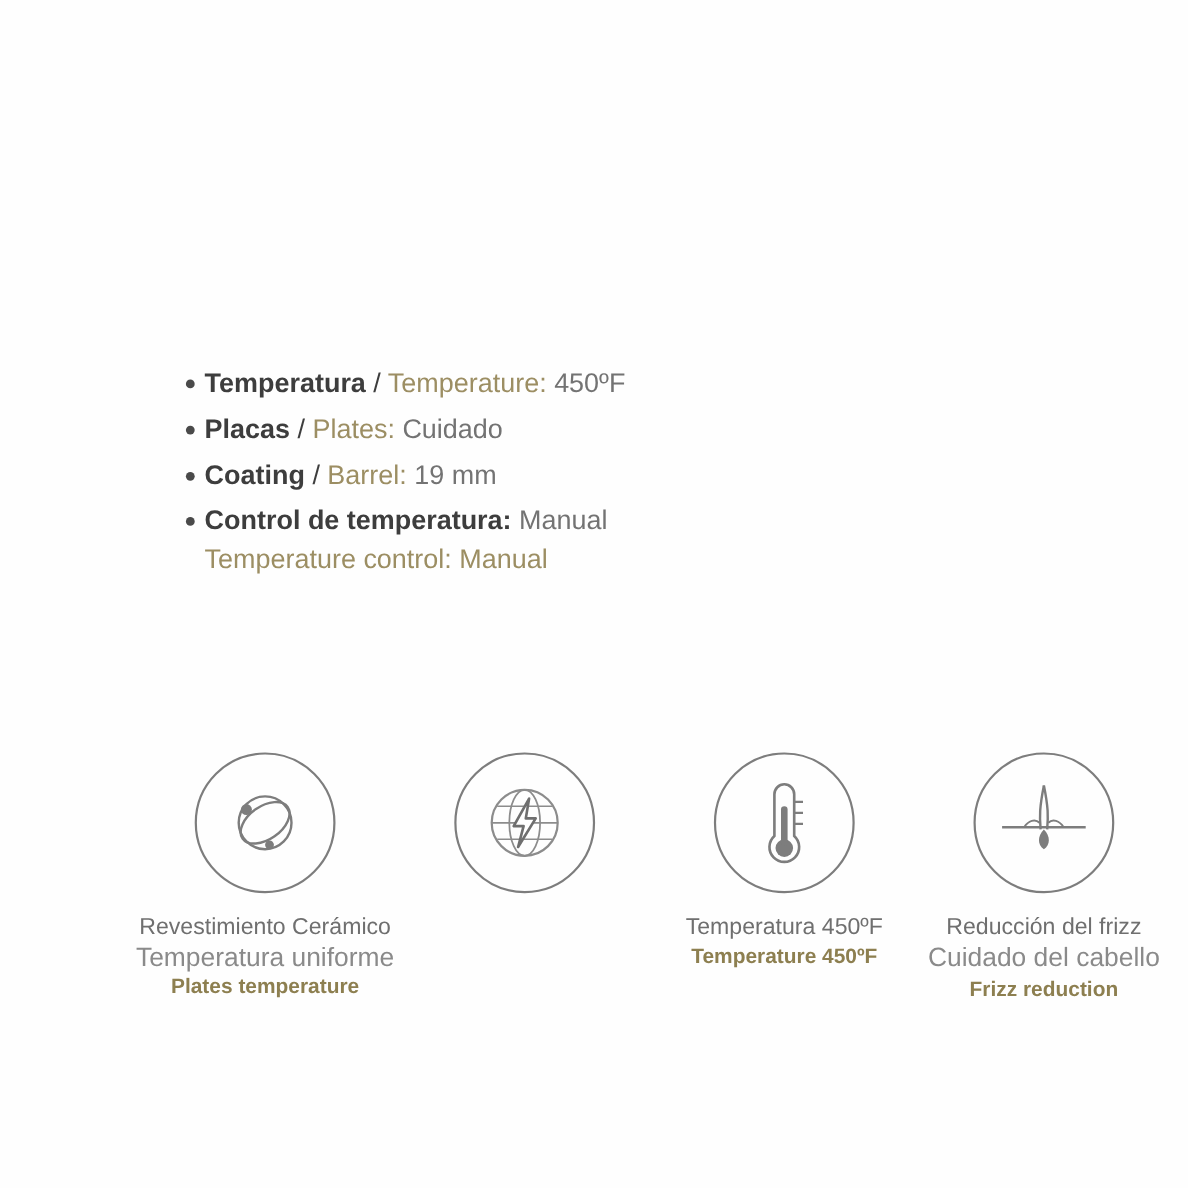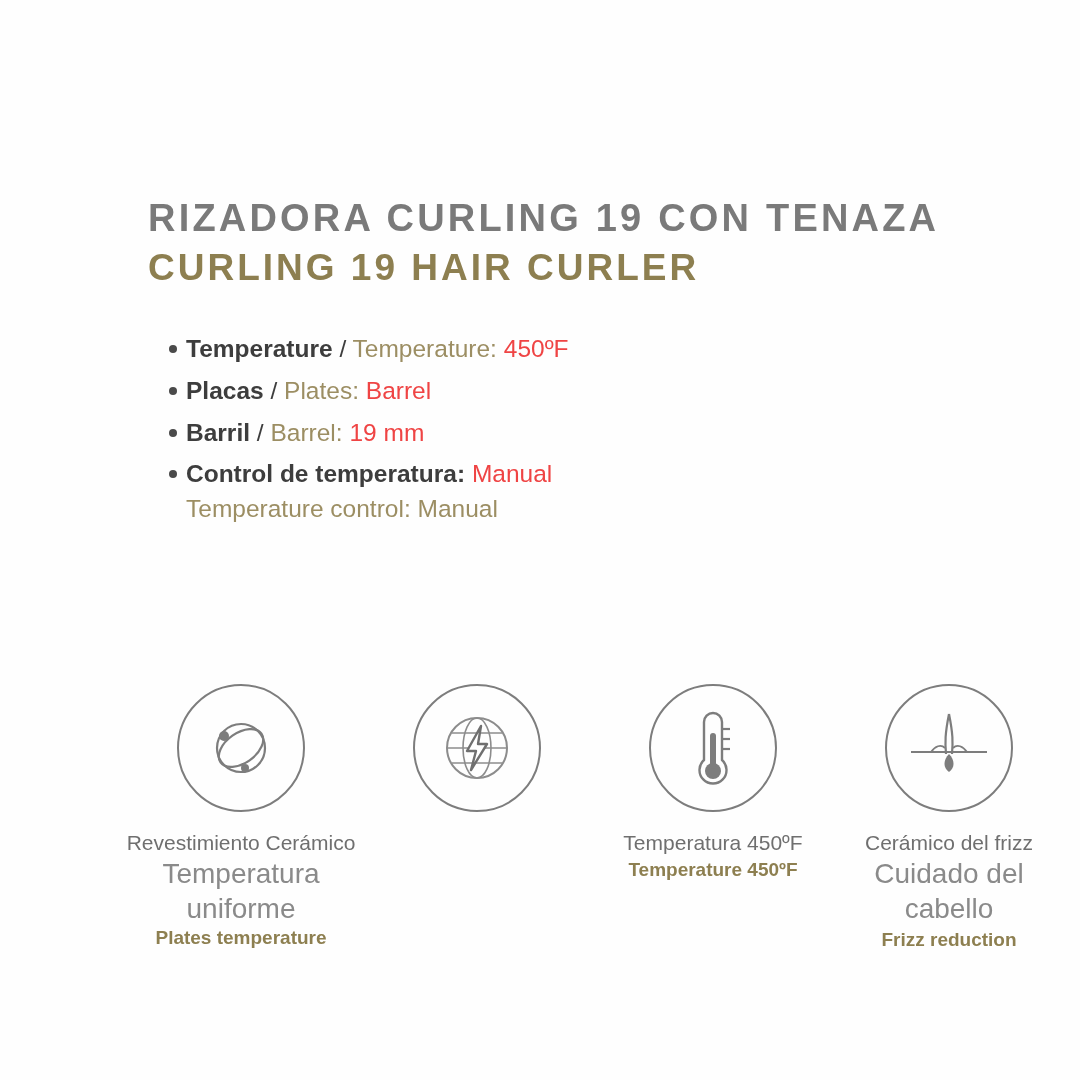--- a/index.html
+++ b/index.html
@@ -81,21 +81,21 @@
     color: #3d3d3d;
   }
   .s-es.bold { font-weight: bold; }
   .s-sep {
     color: #3d3d3d;
   }
   .s-en {
     color: #9c8e63;
   }
   .s-val {
-    color: #ef4444;
+    color: #737373;
   }
   .s-line2 {
     color: #9c8e63;
     font-size: 24.5px;
     line-height: 1.42;
     display: block;
   }
 
   
   .features {
@@ -132,21 +132,21 @@
     text-align: center;
     line-height: 1.25;
   }
   .cap-es1 {
     display: block;
     font-size: 21px;
     color: #6f6f6f;
   }
   .cap-es2 {
     display: block;
-    font-size: 28px;
+    font-size: 24px;
     color: #8a8a8a;
   }
   .cap-en1 {
     display: block;
     font-size: 19px;
     color: #8d7f50;
     font-weight: bold;
     margin-top: 2px;
   }
   .cap-en2 {
@@ -154,51 +154,47 @@
     font-size: 19px;
     color: #8d7f50;
     font-weight: bold;
   }
 </style>
 </head>
 <body>
 
 <div class="page">
 
-  <div class="titles">
-    <div class="title-es">RIZADORA CURLING 19 CON TENAZA</div>
-    <div class="title-en">CURLING 19 HAIR CURLER</div>
-  </div>
 
   <div class="specs">
 
     <div class="spec-row">
       <span class="bullet">
           <i></i>
         </span>
       <span class="spec-text">
-        <span class="s-es bold">Temperature</span><span class="s-sep"> / </span><span class="s-en">Temperature:</span>&nbsp;<span class="s-val">450ºF</span>
-      </span>
-    </div>
-
-    <div class="spec-row">
-      <span class="bullet">
-          <i></i>
-        </span>
-      <span class="spec-text">
-        <span class="s-es bold">Placas</span><span class="s-sep"> / </span><span class="s-en">Plates:</span>&nbsp;<span class="s-val">Barrel</span>
-      </span>
-    </div>
-
-    <div class="spec-row">
-      <span class="bullet">
-          <i></i>
-        </span>
-      <span class="spec-text">
-        <span class="s-es bold">Barril</span><span class="s-sep"> / </span><span class="s-en">Barrel:</span>&nbsp;<span class="s-val">19 mm</span>
+        <span class="s-es bold">Temperatura</span><span class="s-sep"> / </span><span class="s-en">Temperature:</span>&nbsp;<span class="s-val">450ºF</span>
+      </span>
+    </div>
+
+    <div class="spec-row">
+      <span class="bullet">
+          <i></i>
+        </span>
+      <span class="spec-text">
+        <span class="s-es bold">Placas</span><span class="s-sep"> / </span><span class="s-en">Plates:</span>&nbsp;<span class="s-val">Cuidado</span>
+      </span>
+    </div>
+
+    <div class="spec-row">
+      <span class="bullet">
+          <i></i>
+        </span>
+      <span class="spec-text">
+        <span class="s-es bold">Coating</span><span class="s-sep"> / </span><span class="s-en">Barrel:</span>&nbsp;<span class="s-val">19 mm</span>
       </span>
     </div>
 
     <div class="spec-row">
       <span class="bullet">
           <i></i>
         </span>
       <span class="spec-text">
         <span class="s-es bold">Control de temperatura:</span><span class="s-sep"> </span><span class="s-val">Manual</span>
         <span class="s-line2">Temperature control: Manual</span>
@@ -260,20 +256,20 @@
         <svg width="96" height="80" viewBox="0 0 96 80">
           <line x1="10" y1="44" x2="86" y2="44" stroke="#7d7d7d" stroke-width="2.2"></line>
           <path d="M48 6 C44 26 44 34 45 46" fill="none" stroke="#7d7d7d" stroke-width="2.2"></path>
           <path d="M48 6 C52 26 52 34 51 46" fill="none" stroke="#7d7d7d" stroke-width="2.2"></path>
           <path d="M48 46 C42 52 42 60 48 64 C54 60 54 52 48 46 z" fill="#7d7d7d"></path>
           <path d="M30 44 C34 38 40 36 44 40" fill="none" stroke="#7d7d7d" stroke-width="1.8"></path>
           <path d="M66 44 C62 38 56 36 52 40" fill="none" stroke="#7d7d7d" stroke-width="1.8"></path>
         </svg>
       </div>
       <div class="caption">
-        <span class="cap-es1">Cerámico del frizz</span>
+        <span class="cap-es1">Reducción del frizz</span>
         <span class="cap-es2">Cuidado del cabello</span>
         <span class="cap-en1">Frizz reduction</span>
       </div>
     </div>
 
   </div>
 </div>
 
 </body></html>

